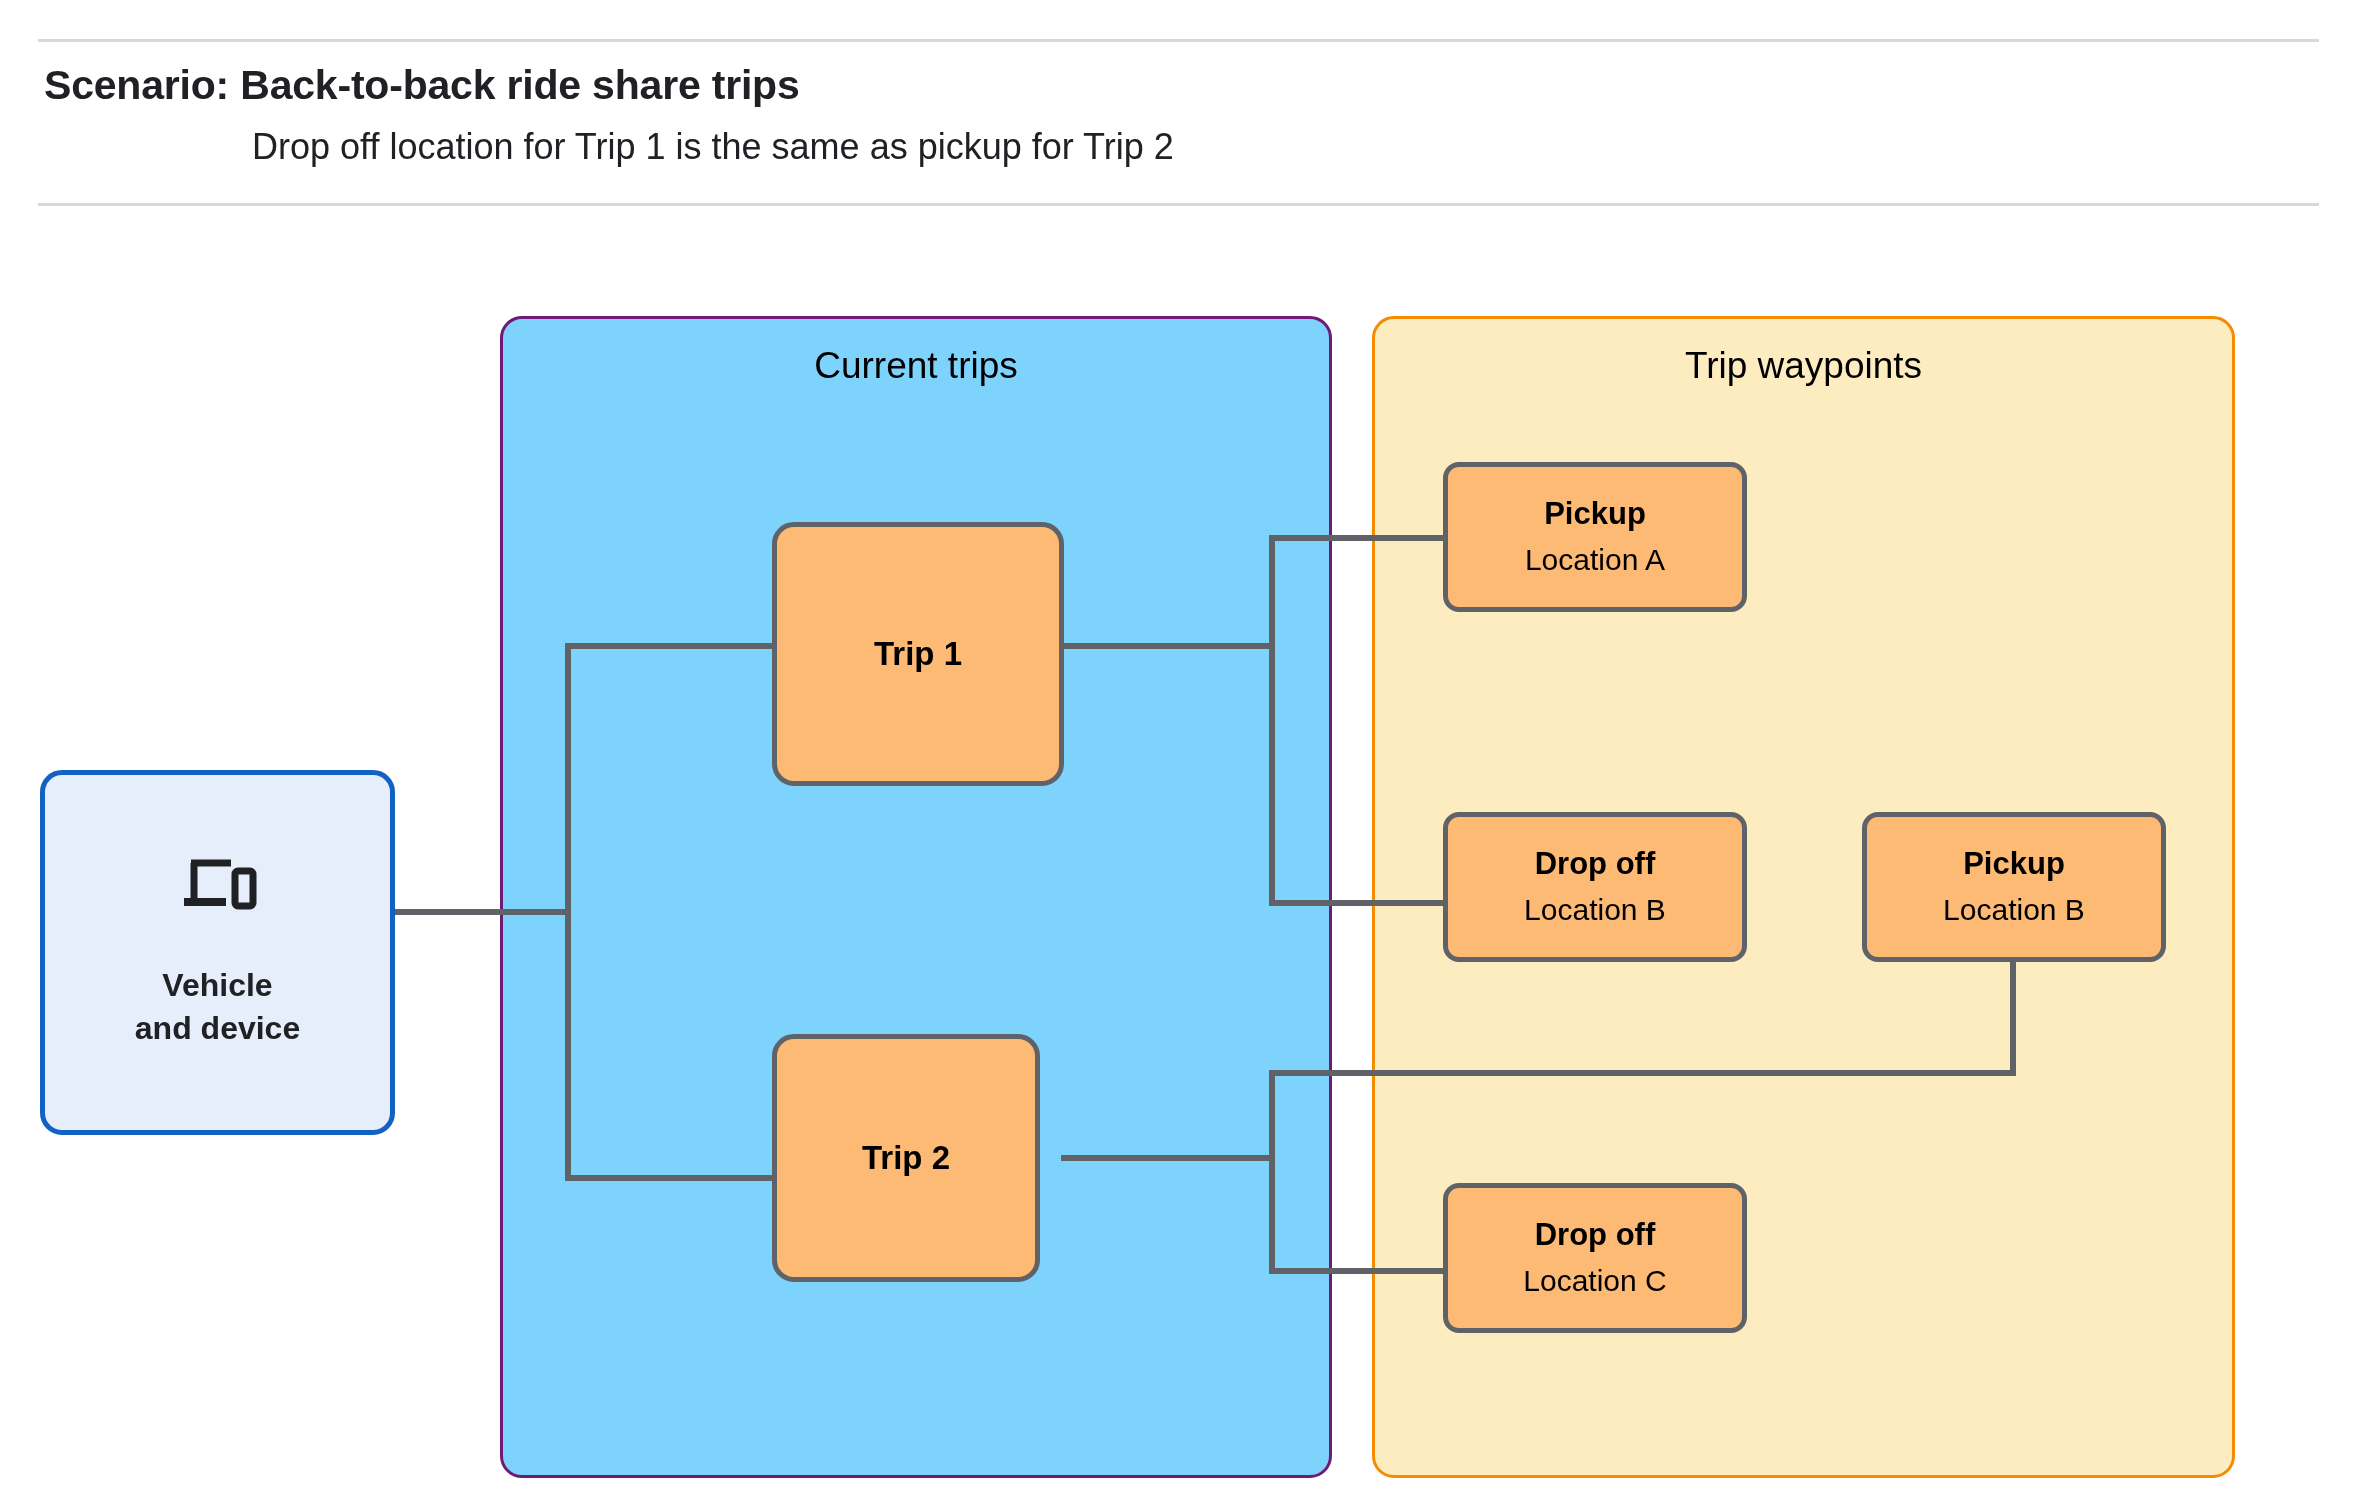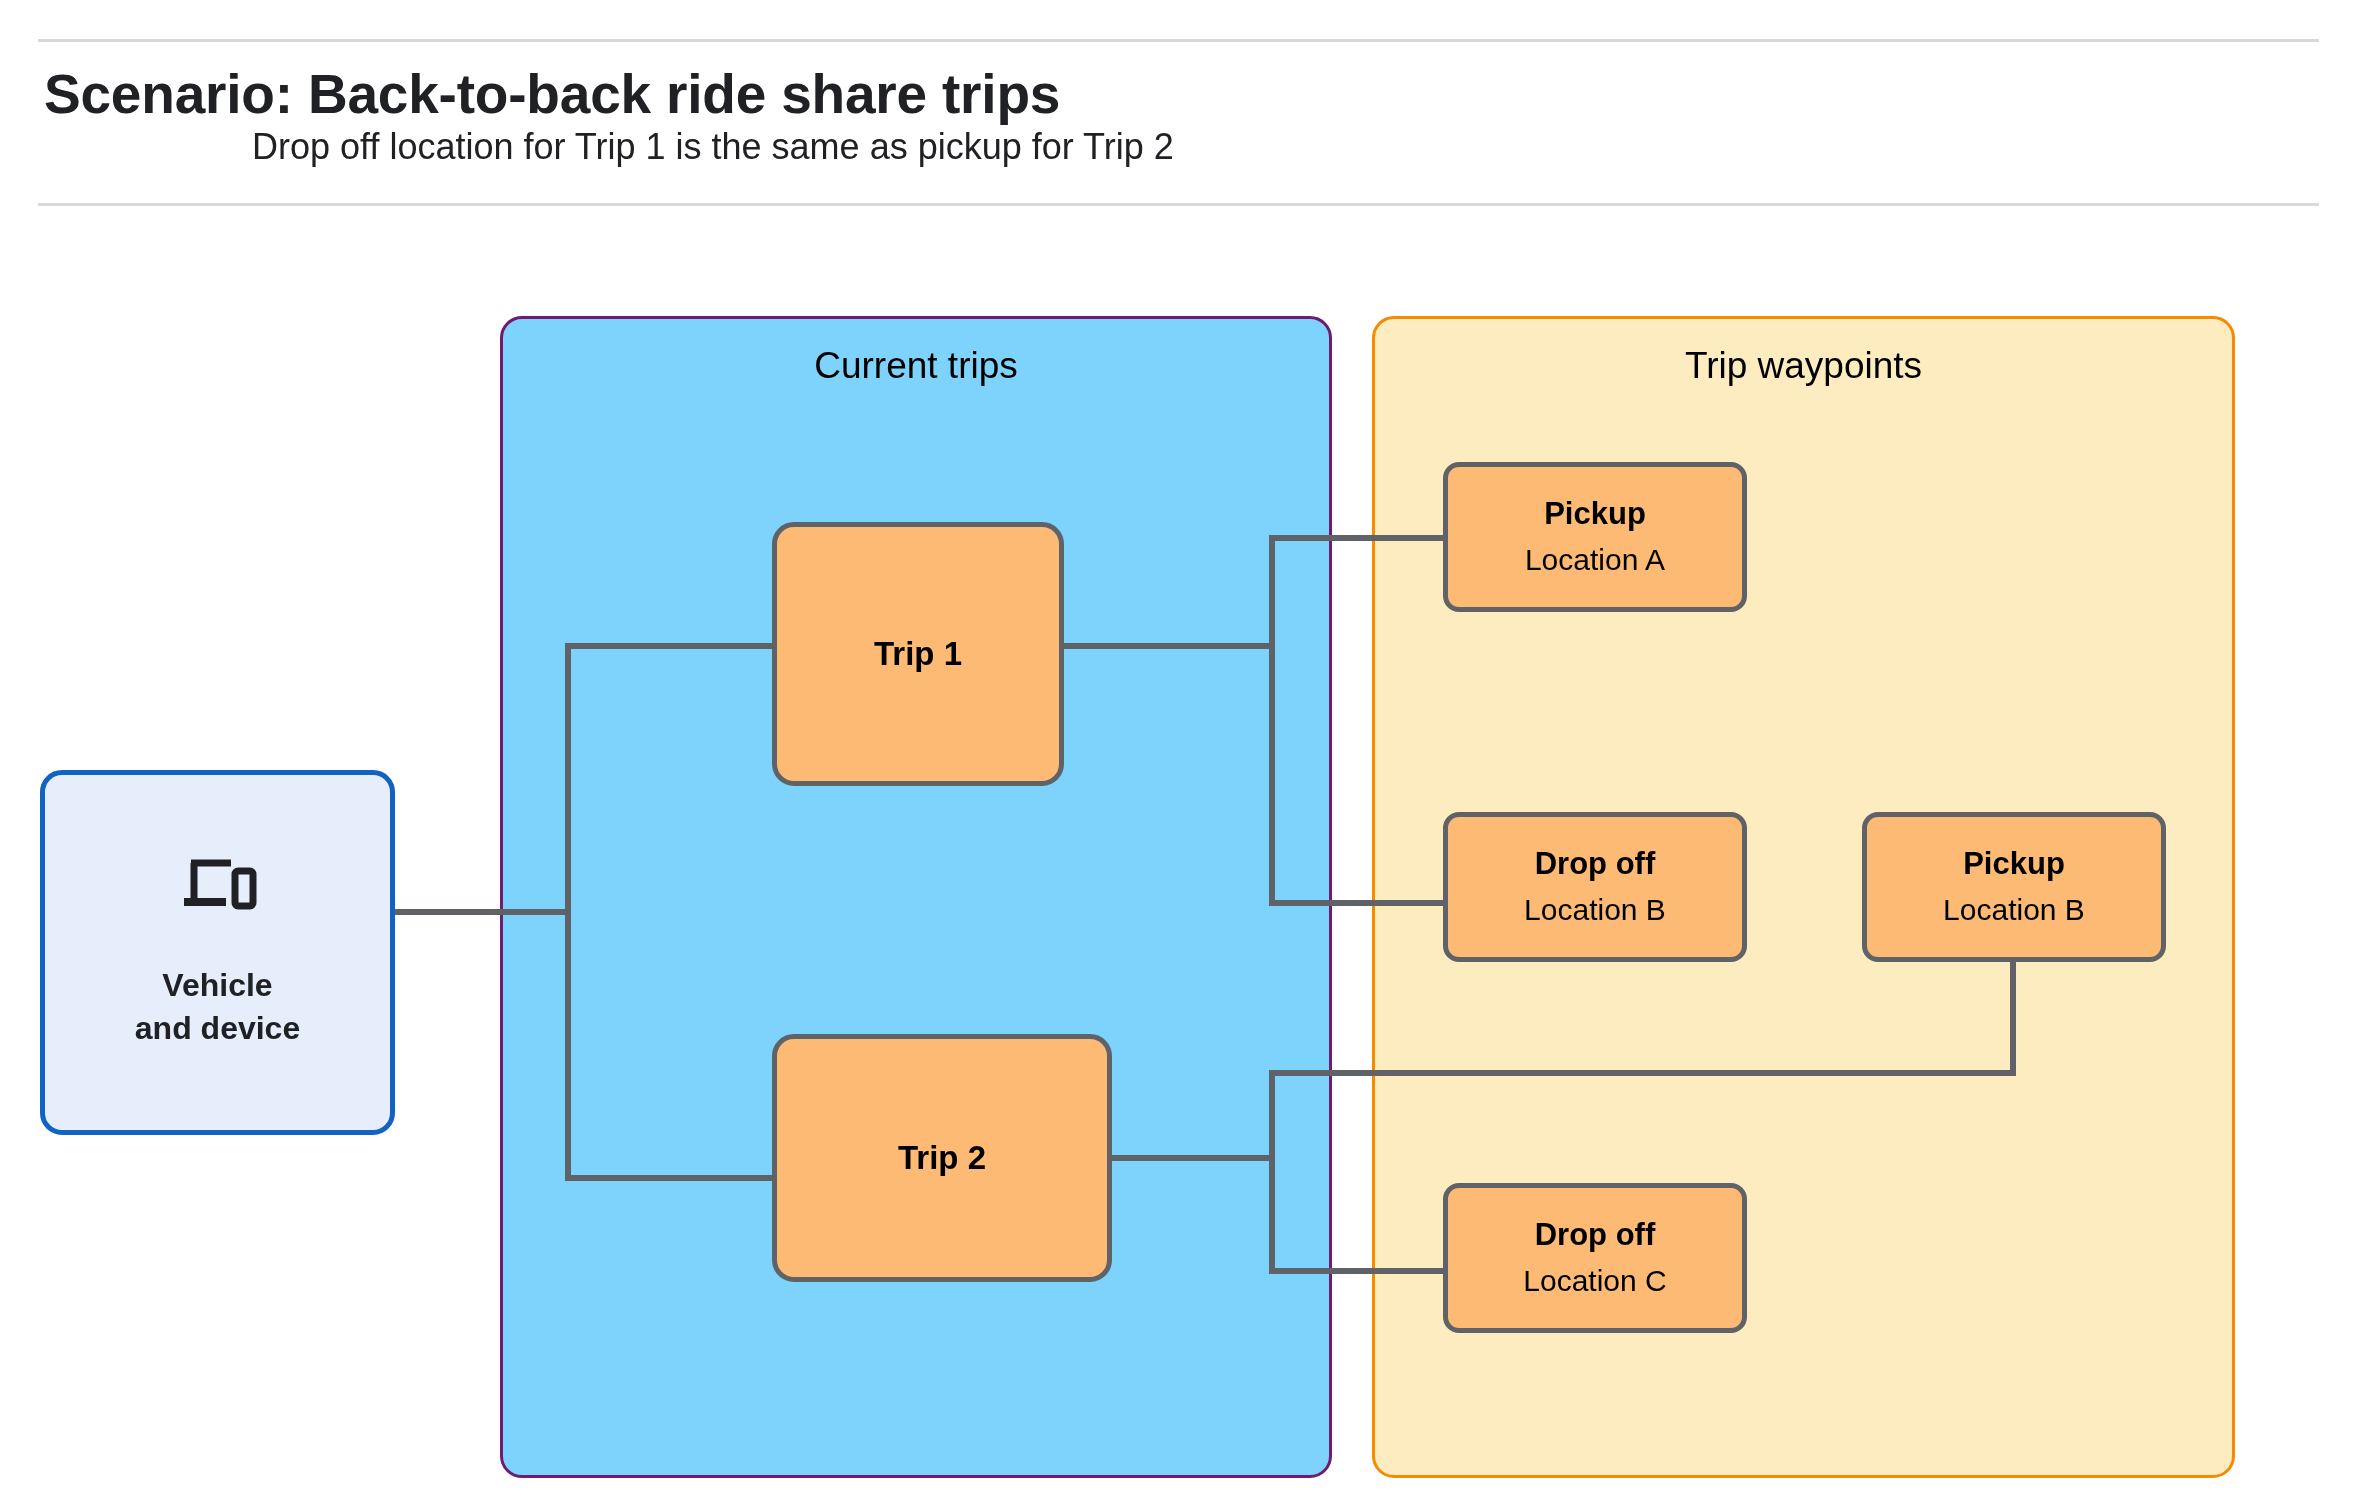--- a/index.html
+++ b/index.html
@@ -29,21 +29,21 @@
     height: 3px;
     background: #d9d9d9;
   }
   #rule-top { top: 39px; }
   #rule-bottom { top: 203px; }
 
   #page-title {
     position: absolute;
     left: 44px;
     top: 62px;
-    font-size: 55px;
+    font-size: 41px;
     font-weight: bold;
     letter-spacing: -0.2px;
     white-space: nowrap;
   }
   #page-subtitle {
     position: absolute;
     left: 252px;
     top: 126px;
     font-size: 36px;
     font-weight: normal;
@@ -124,21 +124,21 @@
   }
   .wp-sub {
     font-size: 30px;
     font-weight: normal;
     color: #000;
     line-height: 1.2;
     margin-top: 11px;
   }
 
   #node-trip-1 { left: 772px; top: 522px;  width: 292px; height: 264px; }
-  #node-trip-2 { left: 772px; top: 1034px; width: 340px; height: 248px; }
+  #node-trip-2 { left: 772px; top: 1034px; width: 268px; height: 248px; }
 
   #node-pickup-a    { left: 1443px; top: 462px;  width: 304px; height: 150px; }
   #node-dropoff-b   { left: 1443px; top: 812px;  width: 304px; height: 150px; }
   #node-pickup-b    { left: 1862px; top: 812px;  width: 304px; height: 150px; }
   #node-dropoff-c   { left: 1443px; top: 1183px; width: 304px; height: 150px; }
 
   
   #node-vehicle {
     position: absolute;
     left: 40px;

